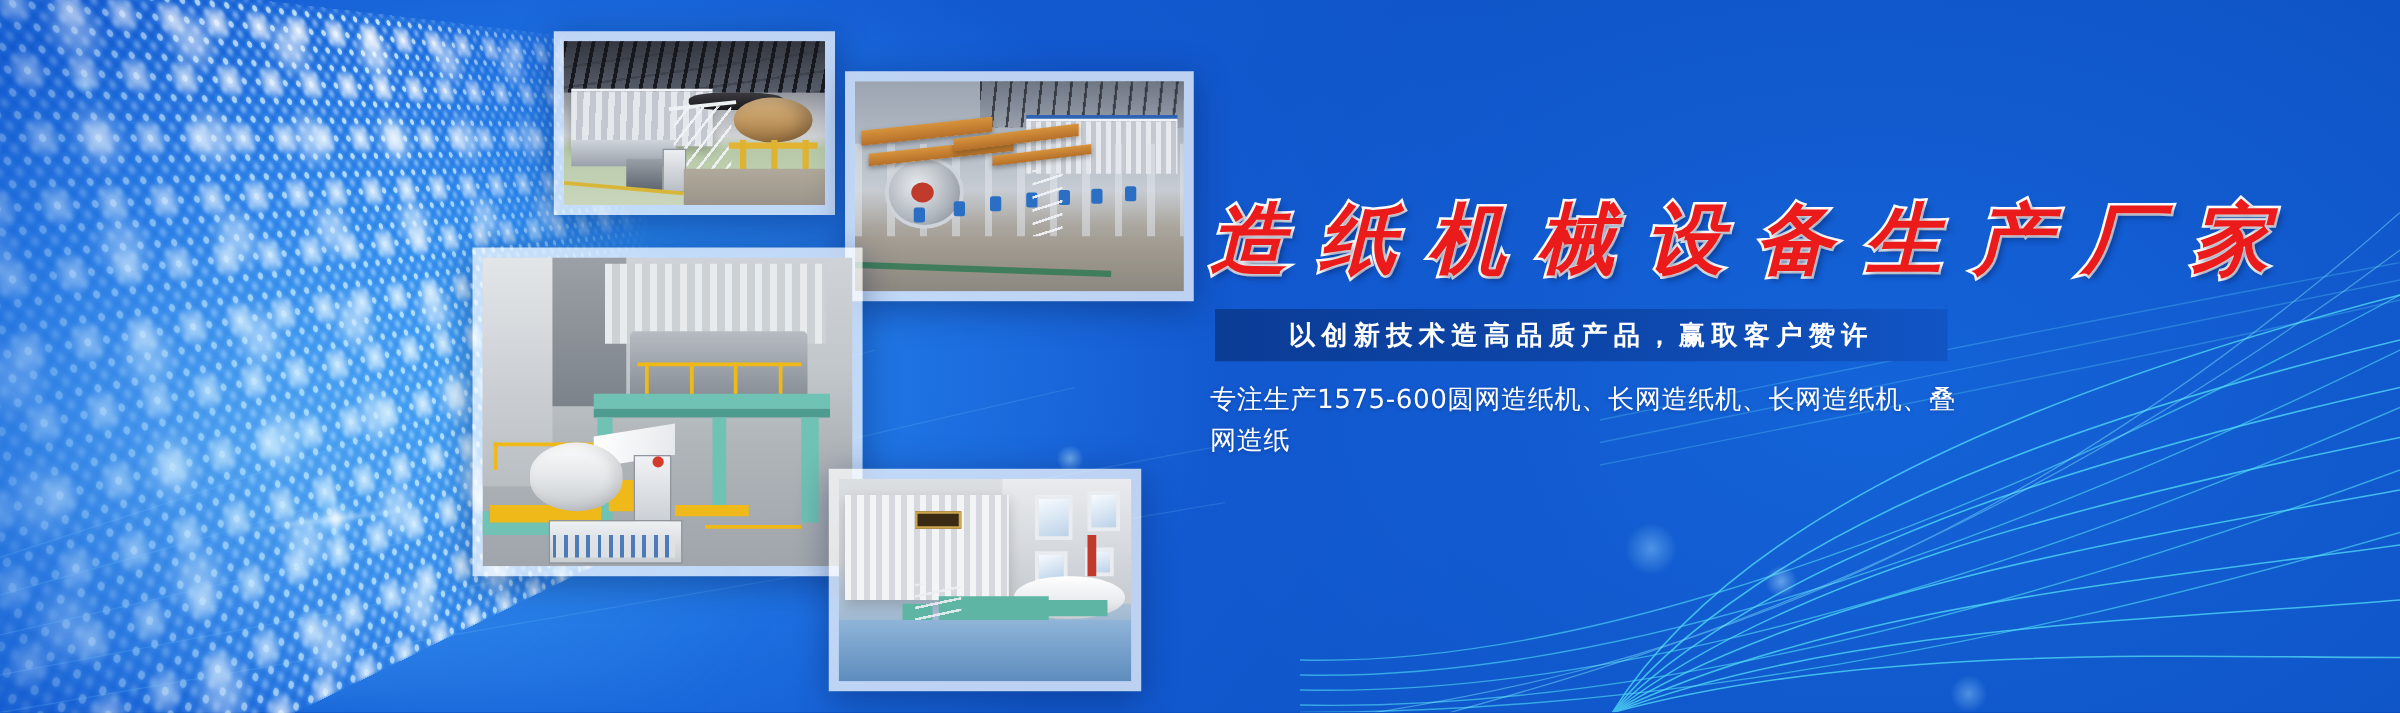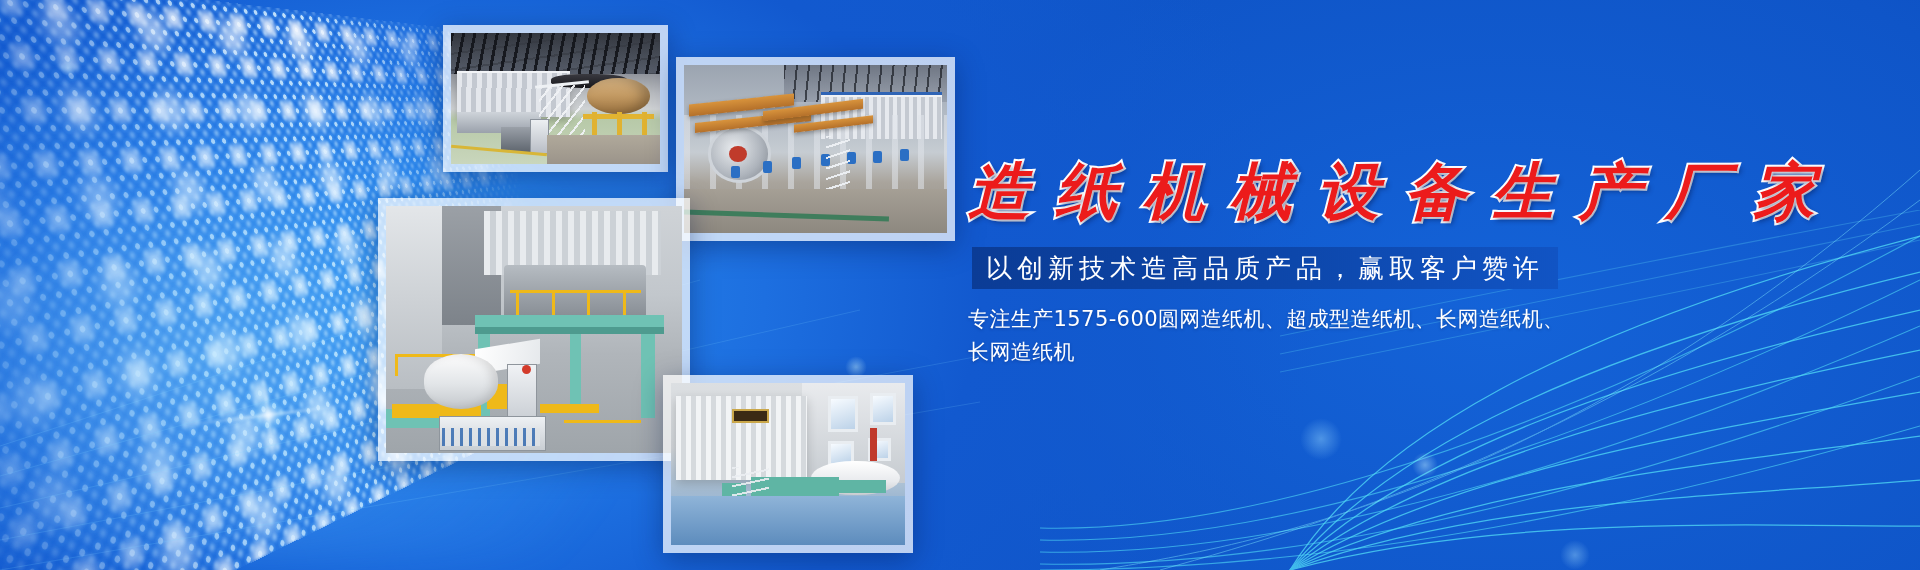--- a/index.html
+++ b/index.html
@@ -186,21 +186,21 @@
   }
   .headline span{position:relative;}
 
   .subtitle-bar{
     position:absolute;left:972px;top:247px;width:586px;height:42px;
     background:linear-gradient(90deg,#0b3c96 0%,#0d47ab 55%,#1154c4 100%);
     display:flex;align-items:center;justify-content:center;
   }
   .subtitle-bar .txt{
     font-family:"DejaVu Sans","Liberation Sans",sans-serif;
-    font-size:26px;color:#ffffff;letter-spacing:5px;white-space:nowrap;
+    font-size:21px;color:#ffffff;letter-spacing:5px;white-space:nowrap;font-weight:bold;
   }
 
   .desc{
     position:absolute;left:968px;top:303px;width:600px;
     font-family:"DejaVu Sans","Liberation Sans",sans-serif;
     font-size:21px;line-height:33px;color:#ffffff;
     letter-spacing:.4px;
     text-shadow:0 1px 3px rgba(0,25,80,.35);
   }
 </style>
@@ -384,16 +384,16 @@
     <span>产</span>
     <span>厂</span>
     <span>家</span>
   </div>
 
   <div class="subtitle-bar">
     <div class="txt">以创新技术造高品质产品，赢取客户赞许</div>
   </div>
 
   <div class="desc">
-    <div>专注生产1575-600圆网造纸机、超成型造纸机、长网造纸机、长网造纸机</div>
+    <div>专注生产1575-600圆网造纸机、长网造纸机、长网造纸机、叠网造纸</div>
   </div>
 
 </div>
 
 </body></html>

